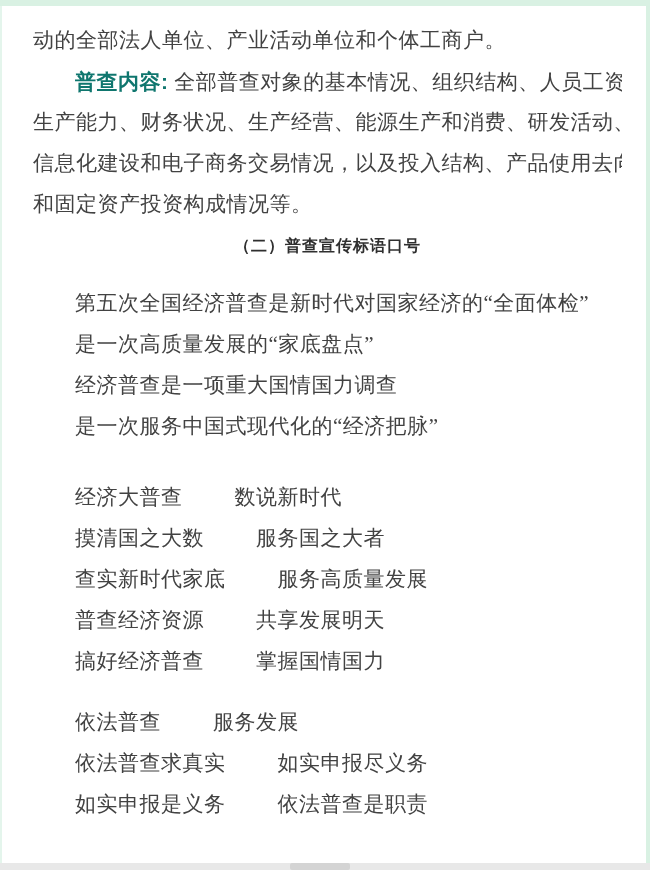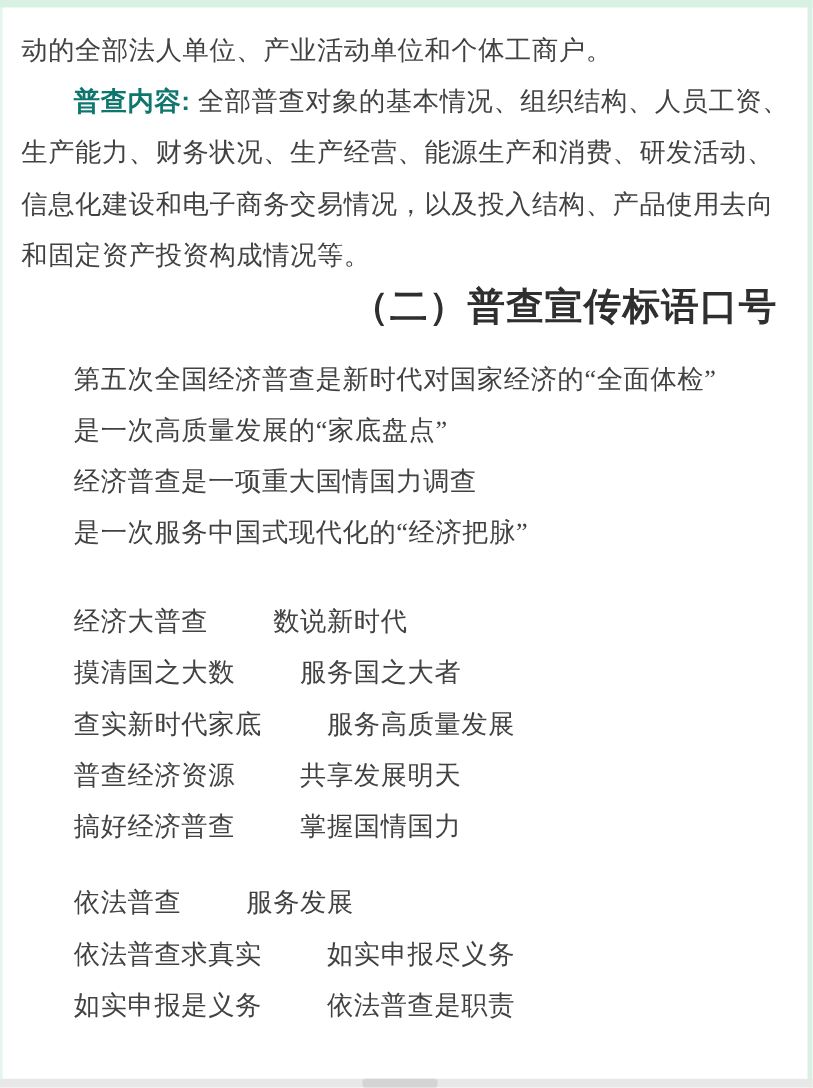--- a/index.html
+++ b/index.html
@@ -20,39 +20,39 @@
     position: absolute; left: 0; right: 0; bottom: 0; height: 7px;
     background: #e8e8e8; z-index: 6;
   }
   .scroll-thumb {
     position: absolute; left: 290px; top: 0; width: 60px; height: 7px;
     background: #d4d4d4; border-radius: 2px;
   }
 
   .content {
     position: absolute;
-    left: 17px; right: 28px; top: 20px;
+    left: 33px; right: 28px; top: 20px;
     color: #424242;
     font-size: 21px;
     letter-spacing: 0.5px;
   }
   .line {
     height: 41px; line-height: 41px;
     white-space: nowrap; overflow: hidden;
   }
   .indent { padding-left: 42px; }
   .lead-bold {
     font-family: "Liberation Sans", "DejaVu Sans", sans-serif;
     font-weight: 700; color: #0f766e;
   }
   .title {
     height: 41px; line-height: 41px;
-    text-align: right;
+    text-align: center;
     font-family: "Liberation Sans", "DejaVu Sans", sans-serif;
-    font-weight: 700; font-size: 30px; color: #2f2f2f;
+    font-weight: 700; font-size: 16px; color: #2f2f2f;
     letter-spacing: 1px;
   }
   .sp17 { height: 17px; }
   .sp30 { height: 30px; }
   .sp20 { height: 20px; }
   .pair-right { margin-left: 52px; }
   .pair-right.gap-sm { }
 </style>
 </head>
 <body>

